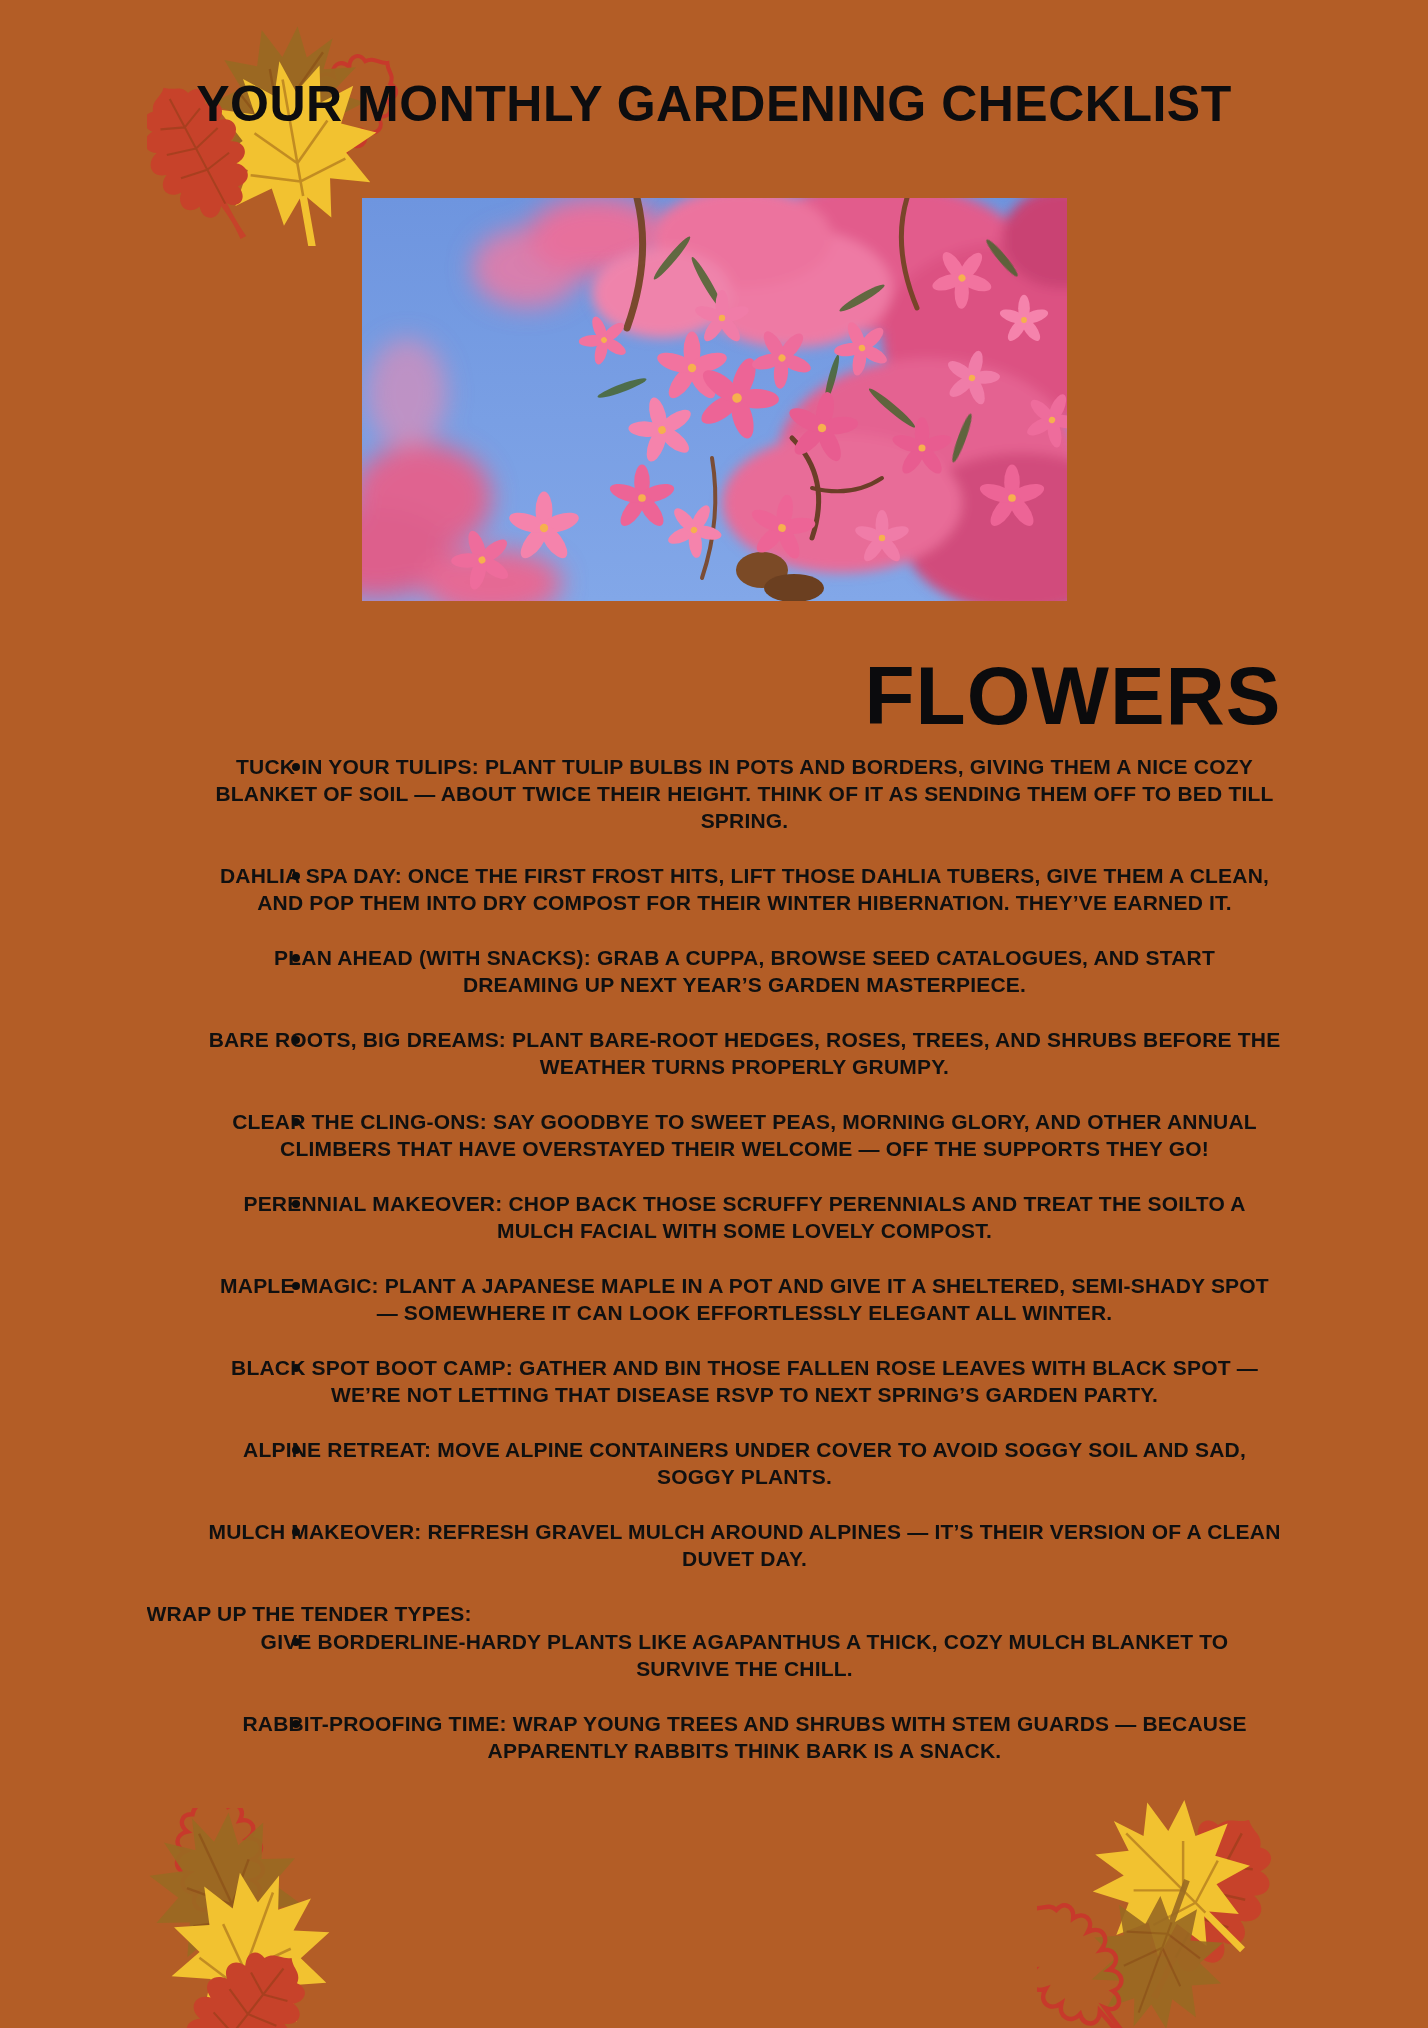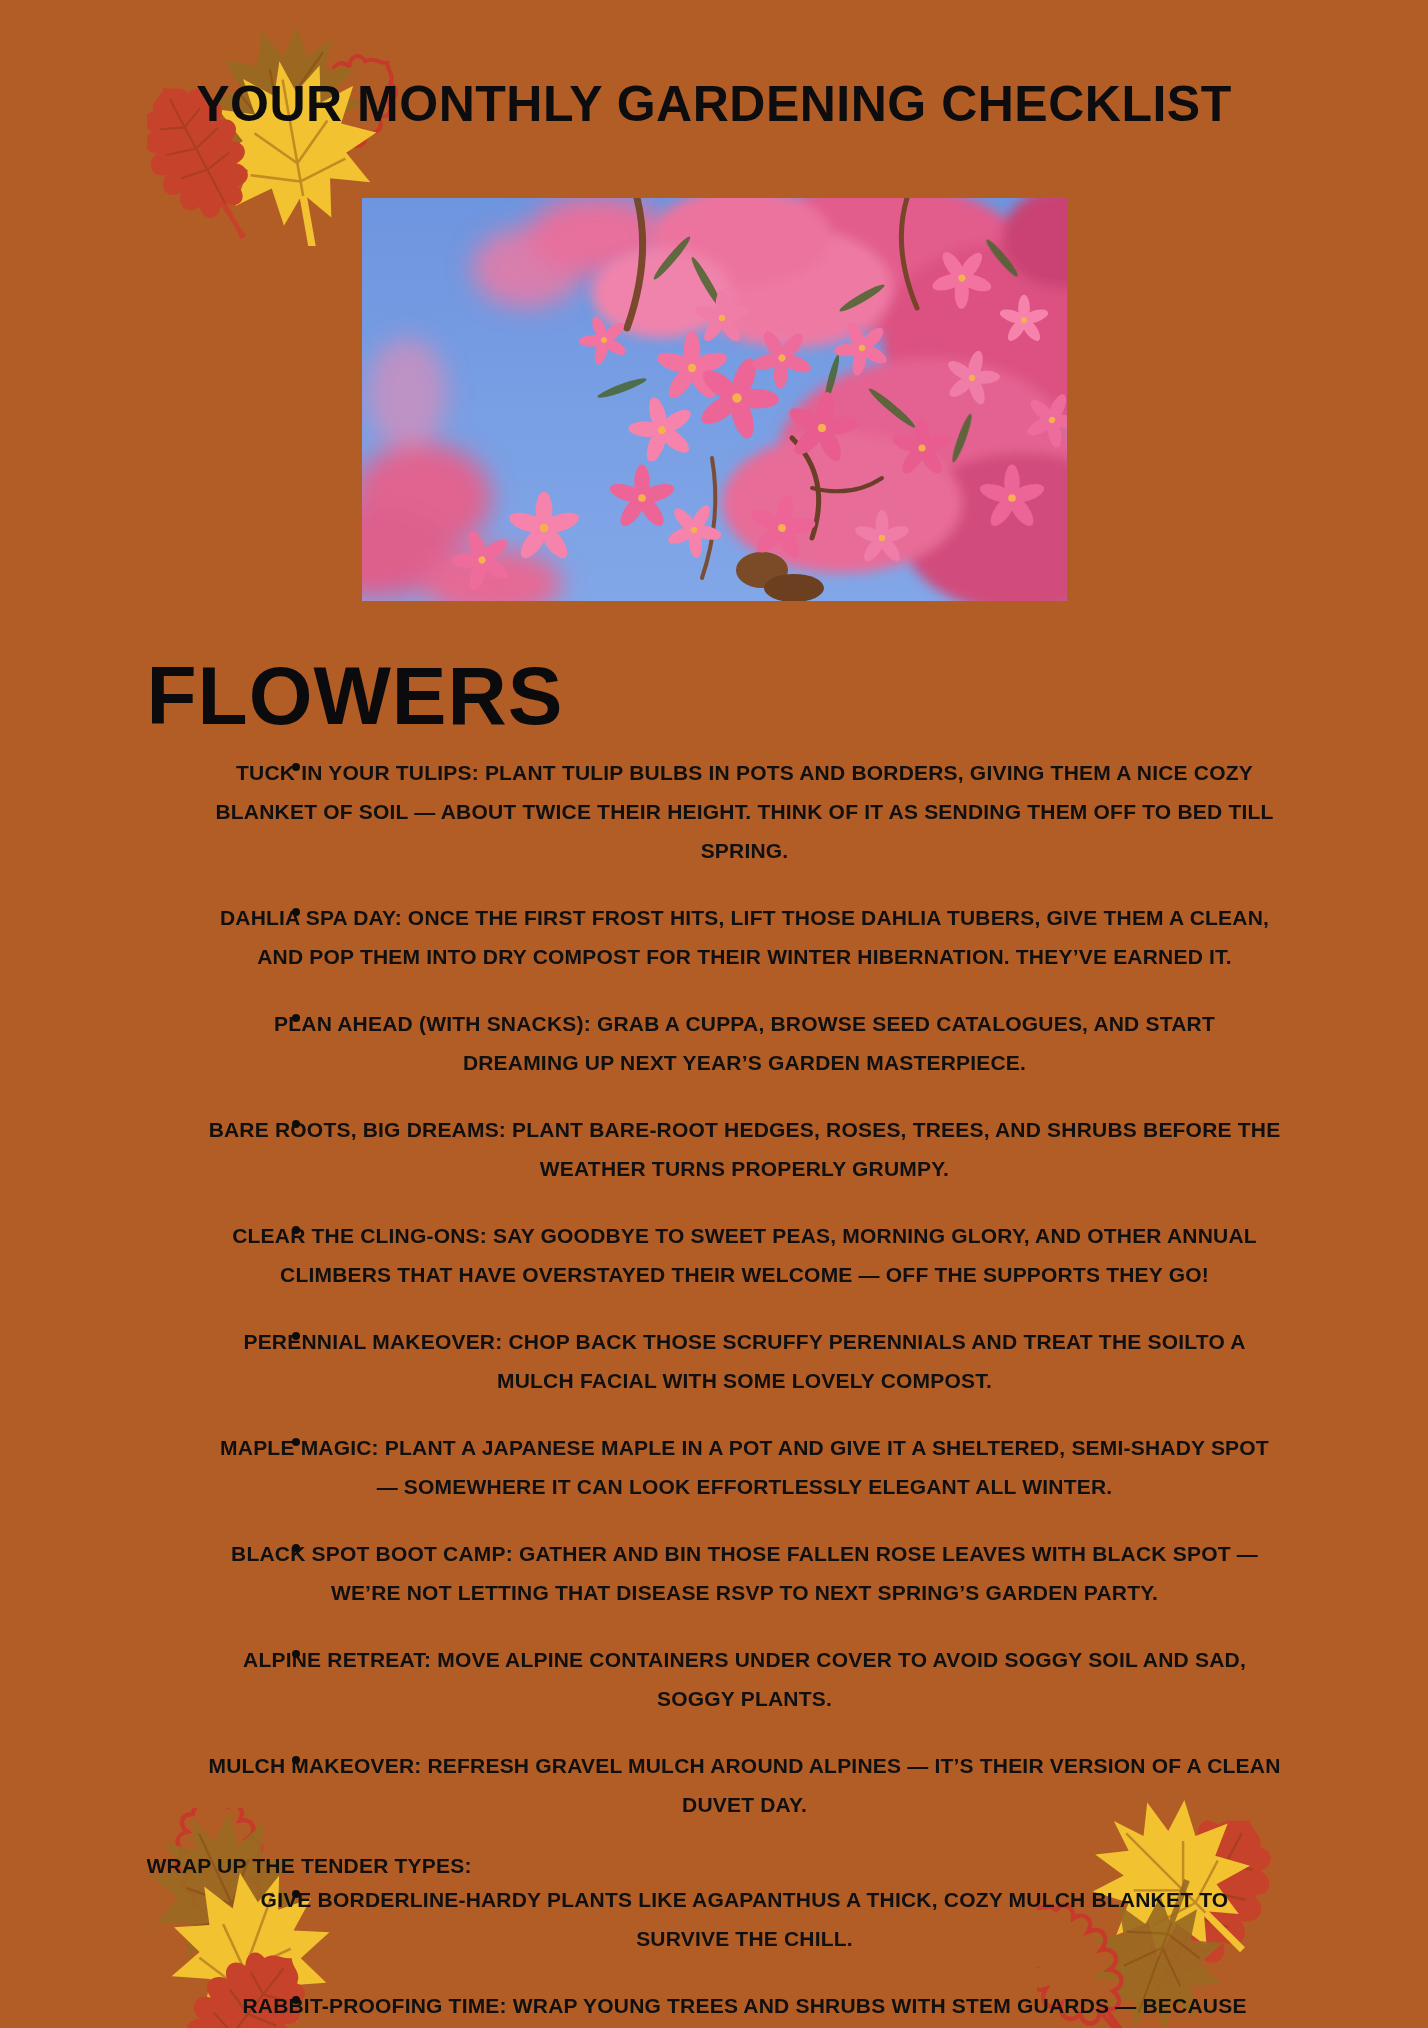--- a/index.html
+++ b/index.html
@@ -29,40 +29,40 @@
   }
   .photo{
     position:relative;
     width:705px;height:403px;
     margin:64px auto 0 auto;
     z-index:2;
   }
   .photo svg{display:block;width:100%;height:100%;}
   h2.section{
     margin:54px 0 0 0;
-    text-align:left;
+    text-align:right;
     font-size:82px;line-height:1;
     font-weight:bold;letter-spacing:1px;
     color:#0b0b0d;
   }
   ul.checklist{
     list-style:none;
     margin:16px 0 0 0;padding:0;
     position:relative;
     z-index:3;
   }
   ul.checklist li{
     position:relative;
     margin:0 0 28px 0;
   }
   ul.checklist li.no-gap{margin-bottom:7px;}
   .txt{
     width:1196px;margin:0 auto;
     text-align:center;
-    font-size:21px;line-height:39px;
+    font-size:21px;line-height:27px;
     font-weight:bold;letter-spacing:.2px;
     color:#101010;
     white-space:pre-line;
   }
   .pre-line{
     width:1196px;margin:0 auto;
     text-align:left;
     font-size:21px;line-height:28.5px;
     font-weight:bold;letter-spacing:.2px;
     color:#101010;

